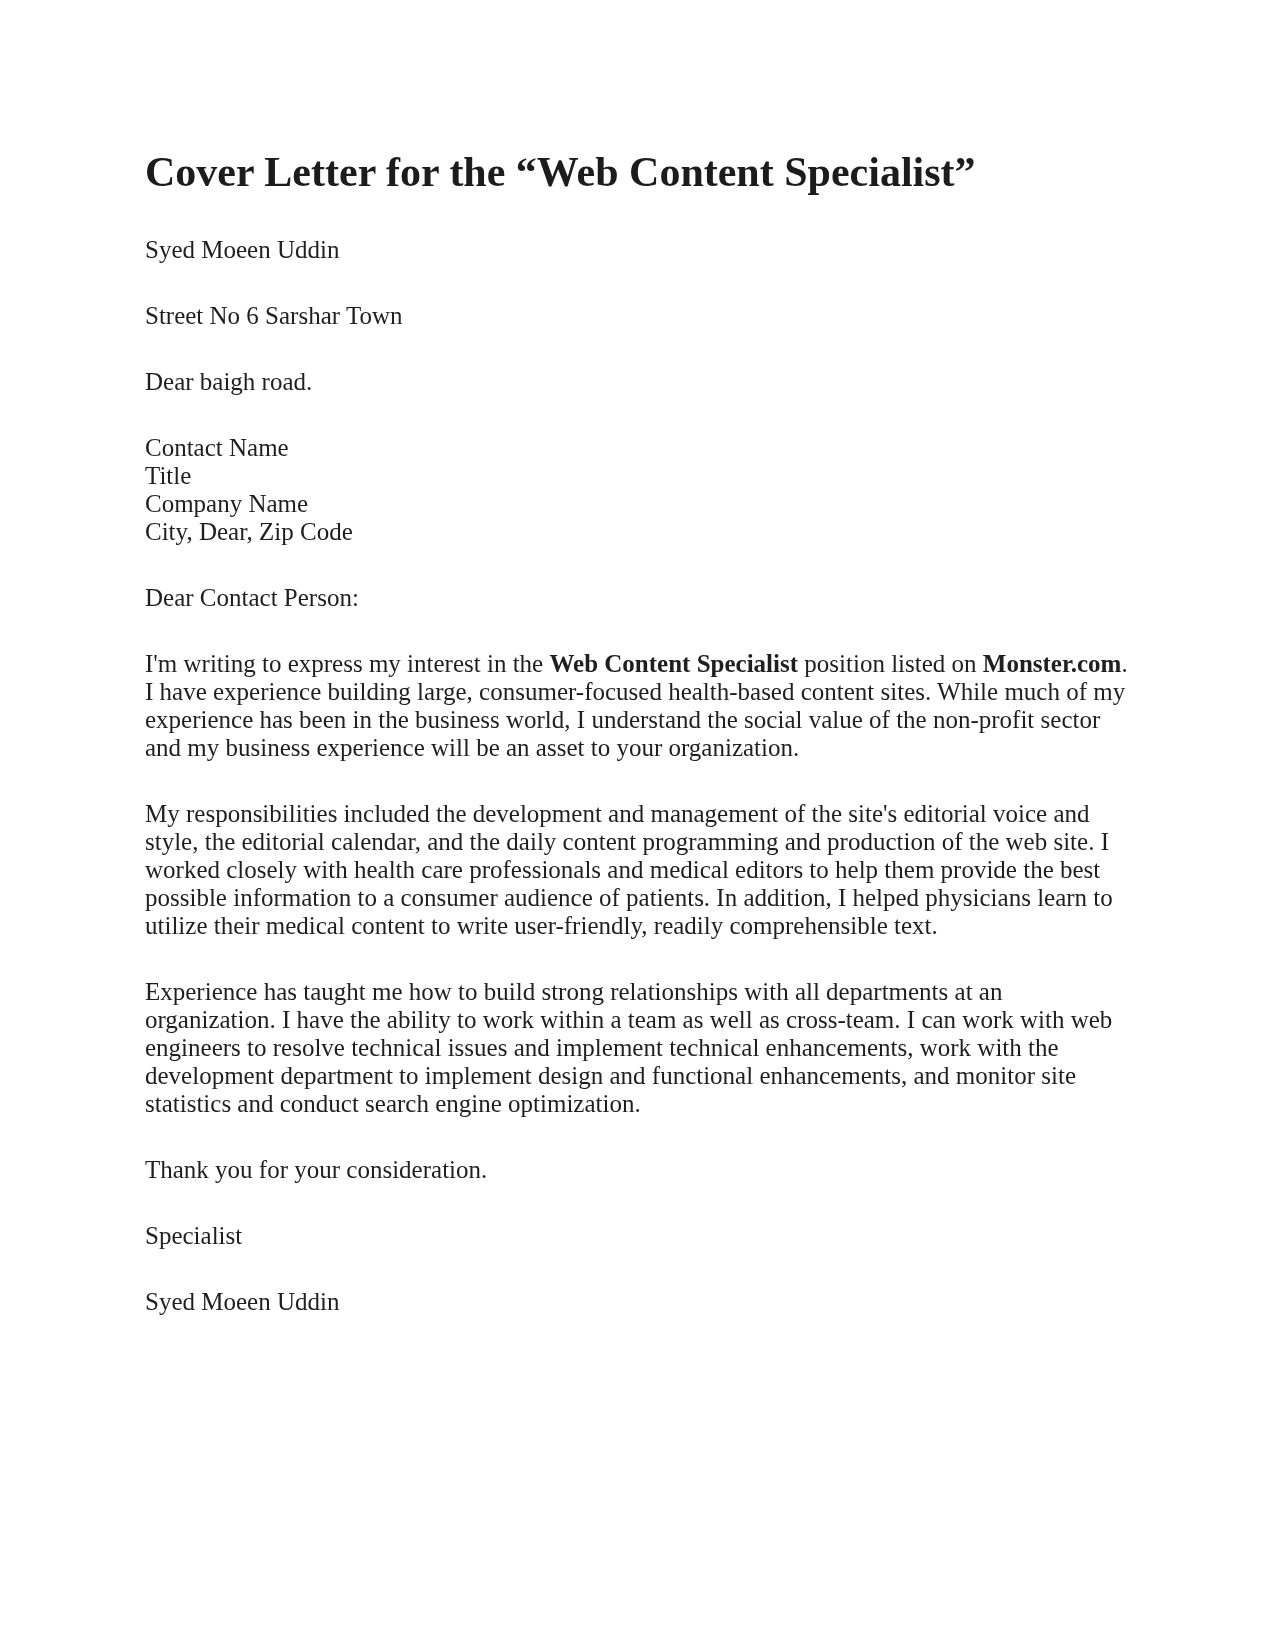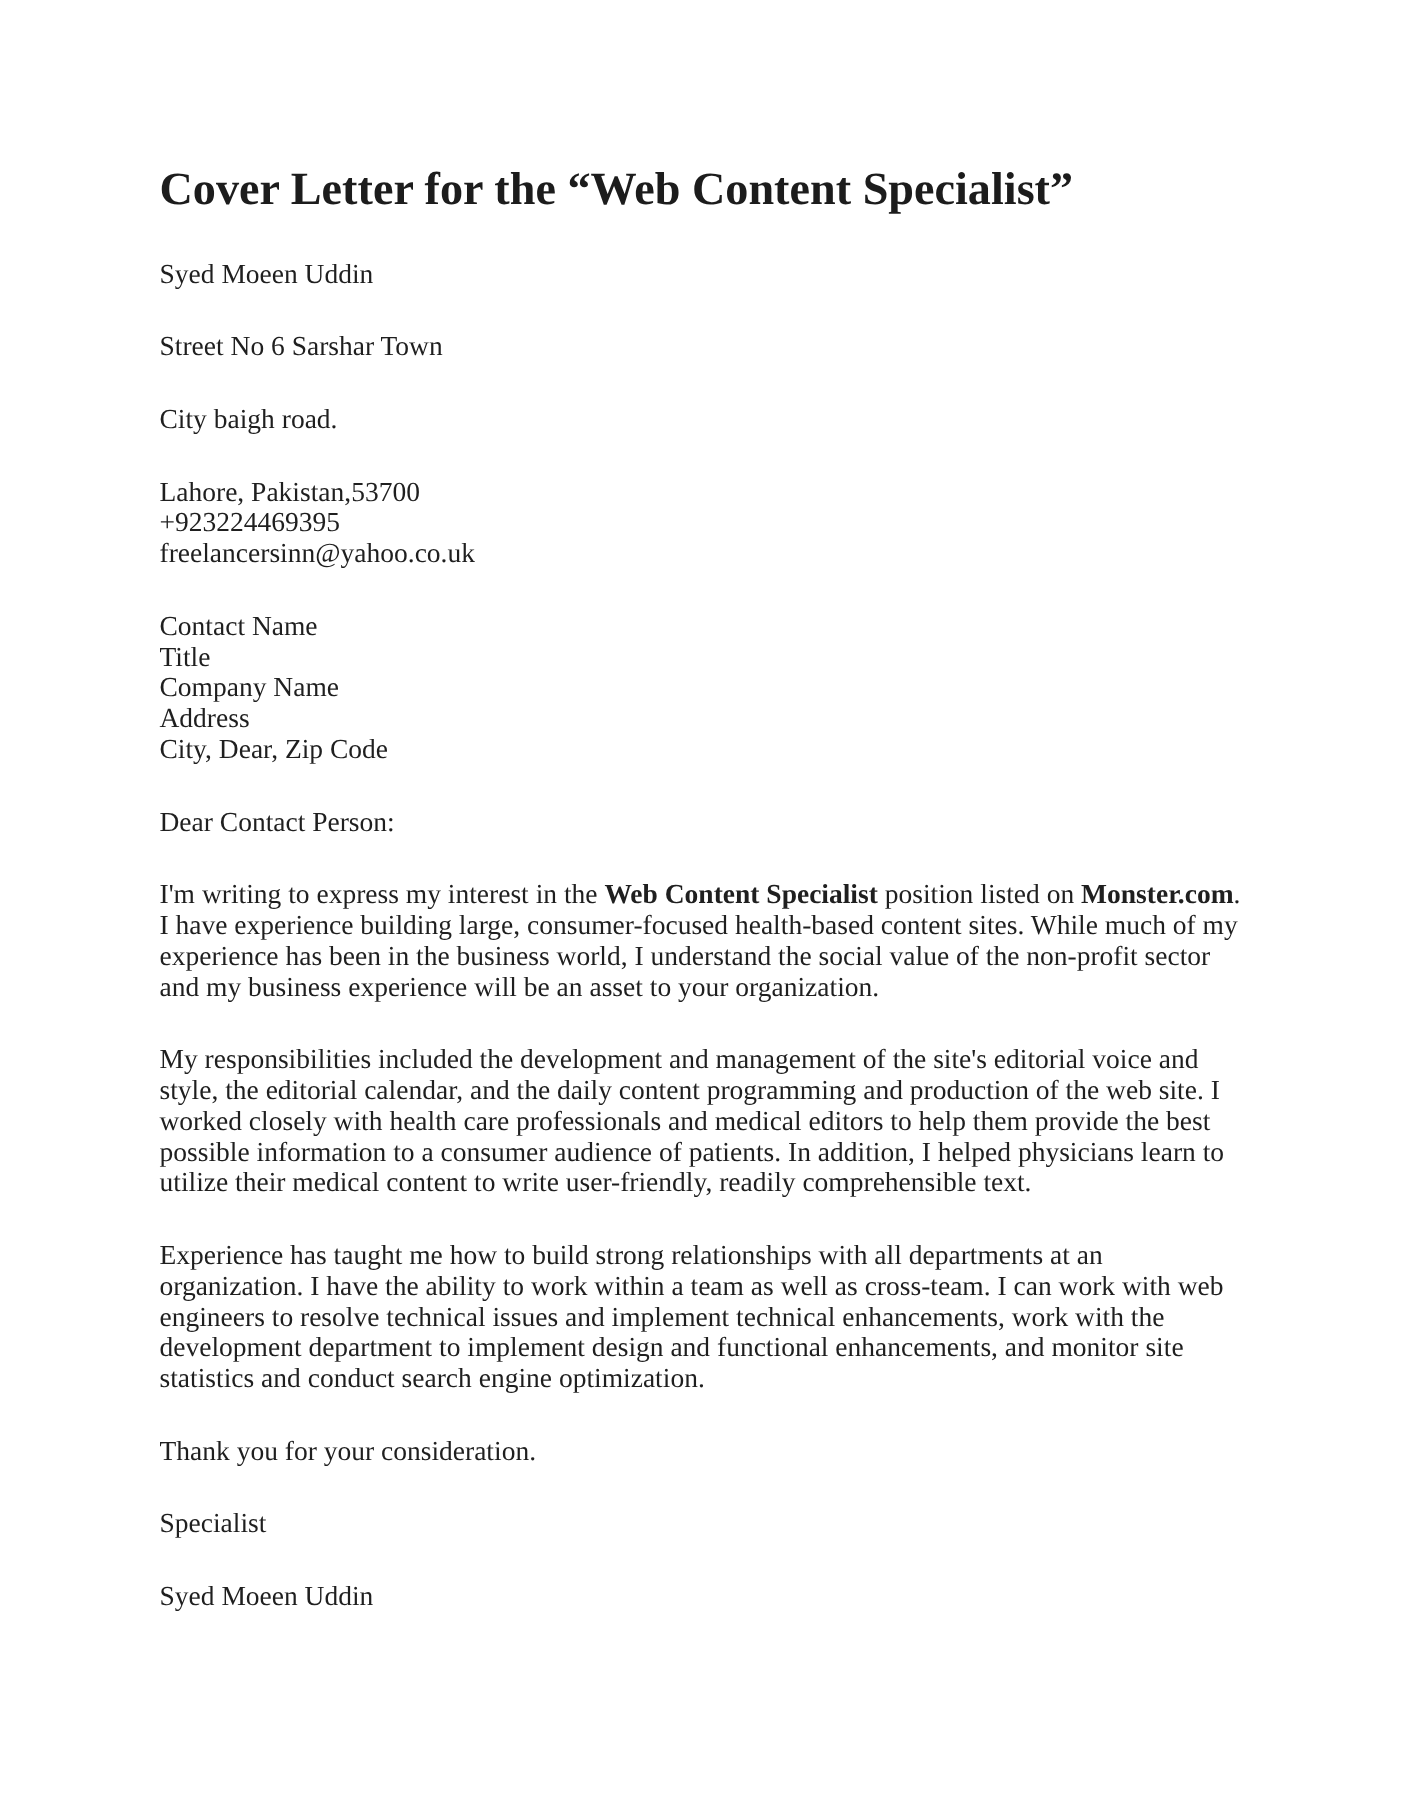--- a/index.html
+++ b/index.html
@@ -50,33 +50,27 @@
 <body>
 
 <div class="page">
 
   <h1 class="letter-title">Cover Letter for the “Web Content Specialist”</h1>
 
   <div class="block">Syed Moeen Uddin</div>
 
   <div class="block">Street No 6 Sarshar Town</div>
 
-  <div class="block">City baigh road.</div>
+  <div class="block">Dear baigh road.</div>
 
-  <div class="block">
-      <div>Lahore, Pakistan,53700</div>
-      <div>+923224469395</div>
-      <div>freelancersinn@yahoo.co.uk</div>
-    </div>
 
   <div class="block">
       <div>Contact Name</div>
       <div>Title</div>
       <div>Company Name</div>
-      <div>Address</div>
       <div>City, Dear, Zip Code</div>
     </div>
 
   <div class="block">Dear Contact Person:</div>
 
   <p class="block"><span>I'm writing to express my interest in the </span><span class="b">Web Content Specialist</span><span> position listed on </span><span class="b">Monster.com</span><span>. I have experience building large, consumer-focused health-based content sites. While much of my experience has been in the business world, I understand the social value of the non-profit sector and my business experience will be an asset to your organization.</span></p>
 
   <p class="block">My responsibilities included the development and management of the site's editorial voice and style, the editorial calendar, and the daily content programming and production of the web site. I worked closely with health care professionals and medical editors to help them provide the best possible information to a consumer audience of patients. In addition, I helped physicians learn to utilize their medical content to write user-friendly, readily comprehensible text.</p>
 
   <p class="block">Experience has taught me how to build strong relationships with all departments at an organization. I have the ability to work within a team as well as cross-team. I can work with web engineers to resolve technical issues and implement technical enhancements, work with the development department to implement design and functional enhancements, and monitor site statistics and conduct search engine optimization.</p>

